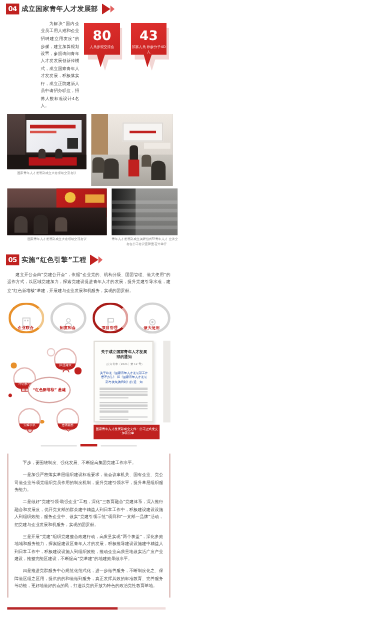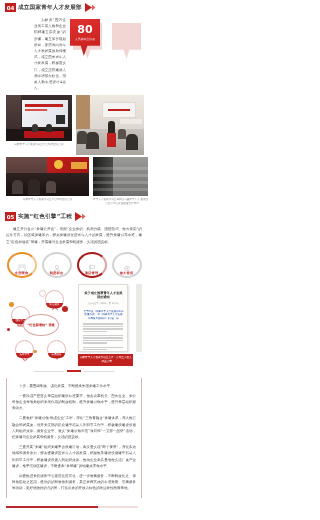--- a/index.html
+++ b/index.html
@@ -177,20 +177,25 @@
     <div class="badges">
       <div class="badge-wrap">
         <div class="badge-shadow"></div>
         <div class="badge">
           <span class="badge-num">80</span>
           <span class="badge-label">人员参观交流会</span>
         </div>
       </div>
       <div class="badge-wrap">
         <div class="badge-shadow"></div>
+        <div class="badge">
+          <span class="badge-num">43</span>
+          <span class="badge-label">招募人员
+积极分子4D人</span>
+        </div>
       </div>
     </div>
   </div>
 
   <div class="photo-grid">
     <div class="photo-col">
       <div class="photo ph-a">
         <div class="sidewall"></div>
         <div class="screen">
           <div class="scr-bar"></div>

